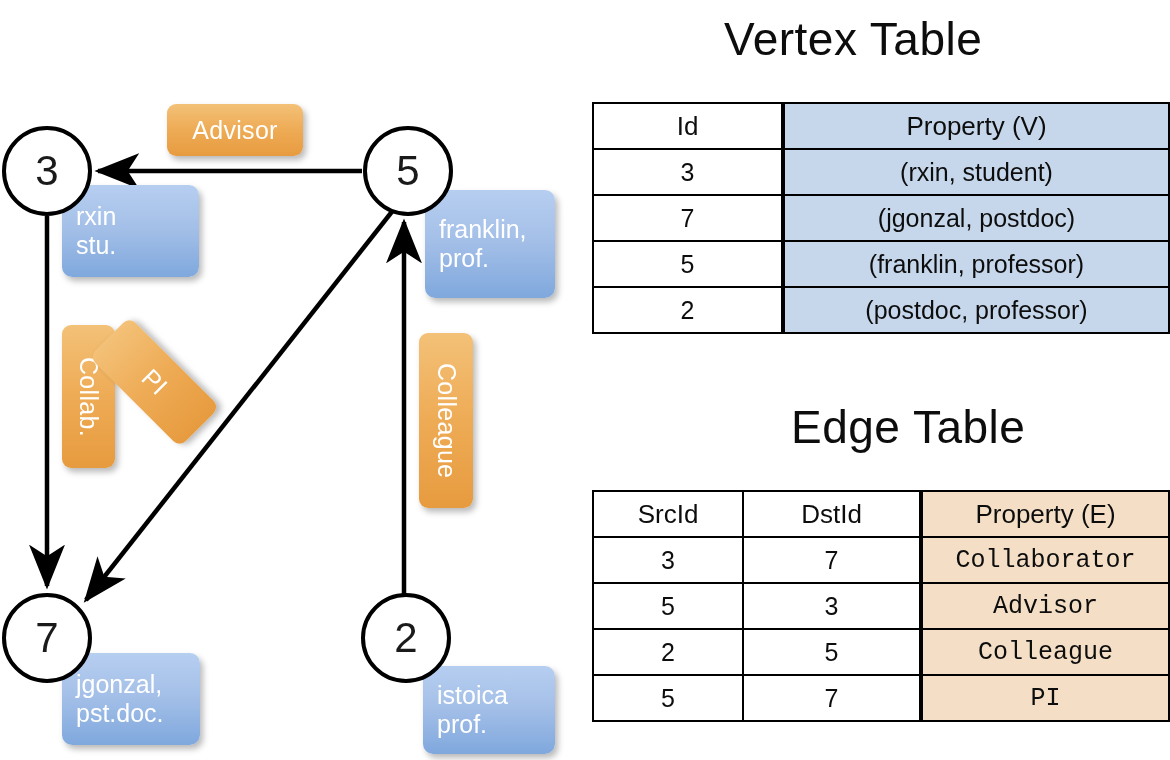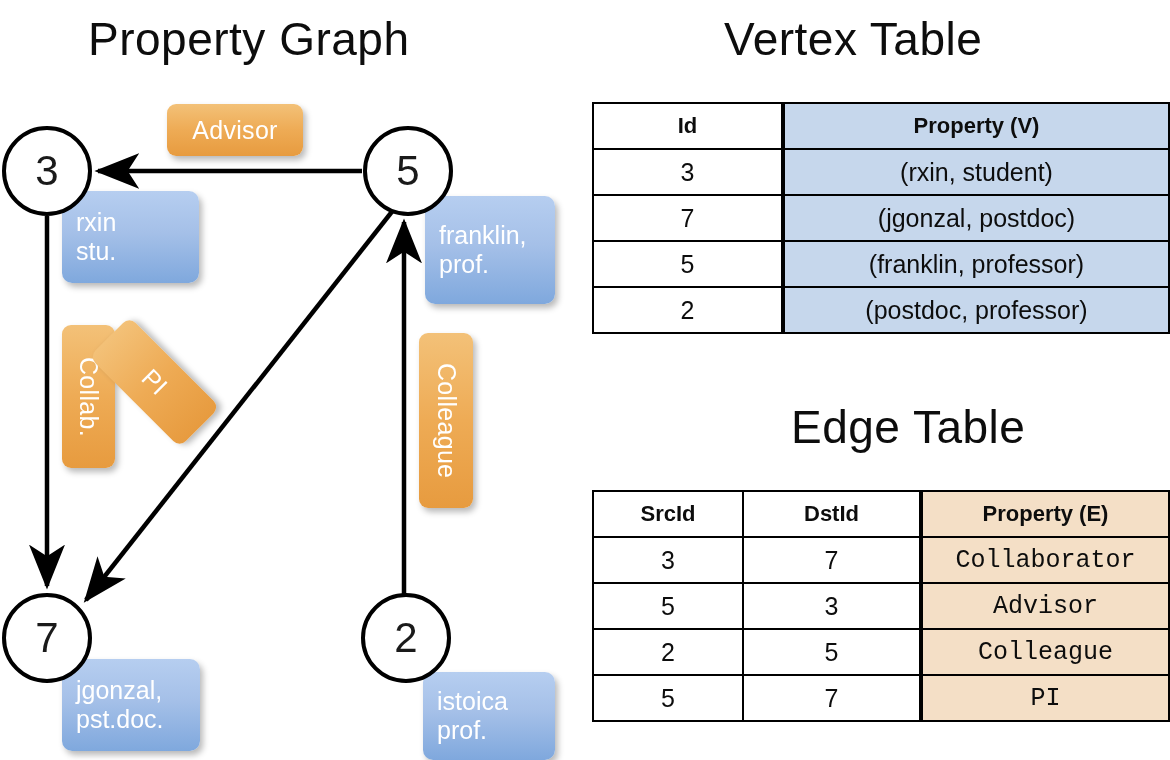--- a/index.html
+++ b/index.html
@@ -15,47 +15,46 @@
 
   .node{position:absolute;width:90px;height:90px;border-radius:50%;
         border:4px solid #000;background:#fff;box-sizing:border-box;
         display:flex;align-items:center;justify-content:center;
         font-size:42px;color:#1a1a1a;font-weight:400;}
 
   .prop-box{position:absolute;border-radius:10px;box-sizing:border-box;
             color:#fff;display:flex;flex-direction:column;justify-content:center;
             padding:6px 14px;line-height:1.18;font-size:25px;
             background:linear-gradient(180deg,#b6cef0 0%,#a5c0e8 45%,#7fa8dd 100%);
-            box-shadow:3px 4px 6px rgba(0,0,0,0.28);margin-top:6px;}
+            box-shadow:3px 4px 6px rgba(0,0,0,0.28);}
 
   .edge-badge{position:absolute;border-radius:9px;box-sizing:border-box;
               color:#fff;display:flex;align-items:center;justify-content:center;
               font-size:25px;letter-spacing:.3px;
               background:linear-gradient(180deg,#f3c178 0%,#eeab55 50%,#e79b3f 100%);
               box-shadow:3px 4px 6px rgba(0,0,0,0.28);}
   .vert-label{writing-mode:vertical-rl;text-orientation:mixed;}
 
   
   .tbl{position:absolute;border-collapse:collapse;table-layout:fixed;}
   .tbl td,.tbl th{border:2px solid #000;text-align:center;font-weight:400;
                   font-size:25px;color:#0d0d0d;padding:0;height:44px;
                   background:#fff;}
-  .tbl th{font-weight:700;font-size:22px;}
+  .tbl th{font-weight:400;font-size:26px;}
   .blue-cell{background:#c6d7ec !important;margin-top:24px;}
   .blue-head{background:#c6d7ec !important;}
   .orange-cell{background:#f4dfc6 !important;font-family:Liberation Mono, monospace;}
   .orange-head{background:#f4dfc6 !important;}
   .thickleft{border-left:4px solid #000 !important;}
 </style>
 </head>
 <body>
 
 <div id="graph-panel">
 
-  <div class="title" style="left:88px;top:16px;">Property Graph</div>
 
   <svg id="graph-svg" viewBox="0 0 585 760" xmlns="http://www.w3.org/2000/svg">
     <defs>
       <marker id="ah" markerWidth="11" markerHeight="11" refX="9.2" refY="4" orient="auto" markerUnits="strokeWidth">
         <path d="M0,0 L10,4 L0,8 L2.6,4 z" fill="#000"></path>
       </marker>
     </defs>
 
     <line x1="362" y1="171" x2="98" y2="171" stroke="#000" stroke-width="4.5" marker-end="url(#ah)"></line>
 

